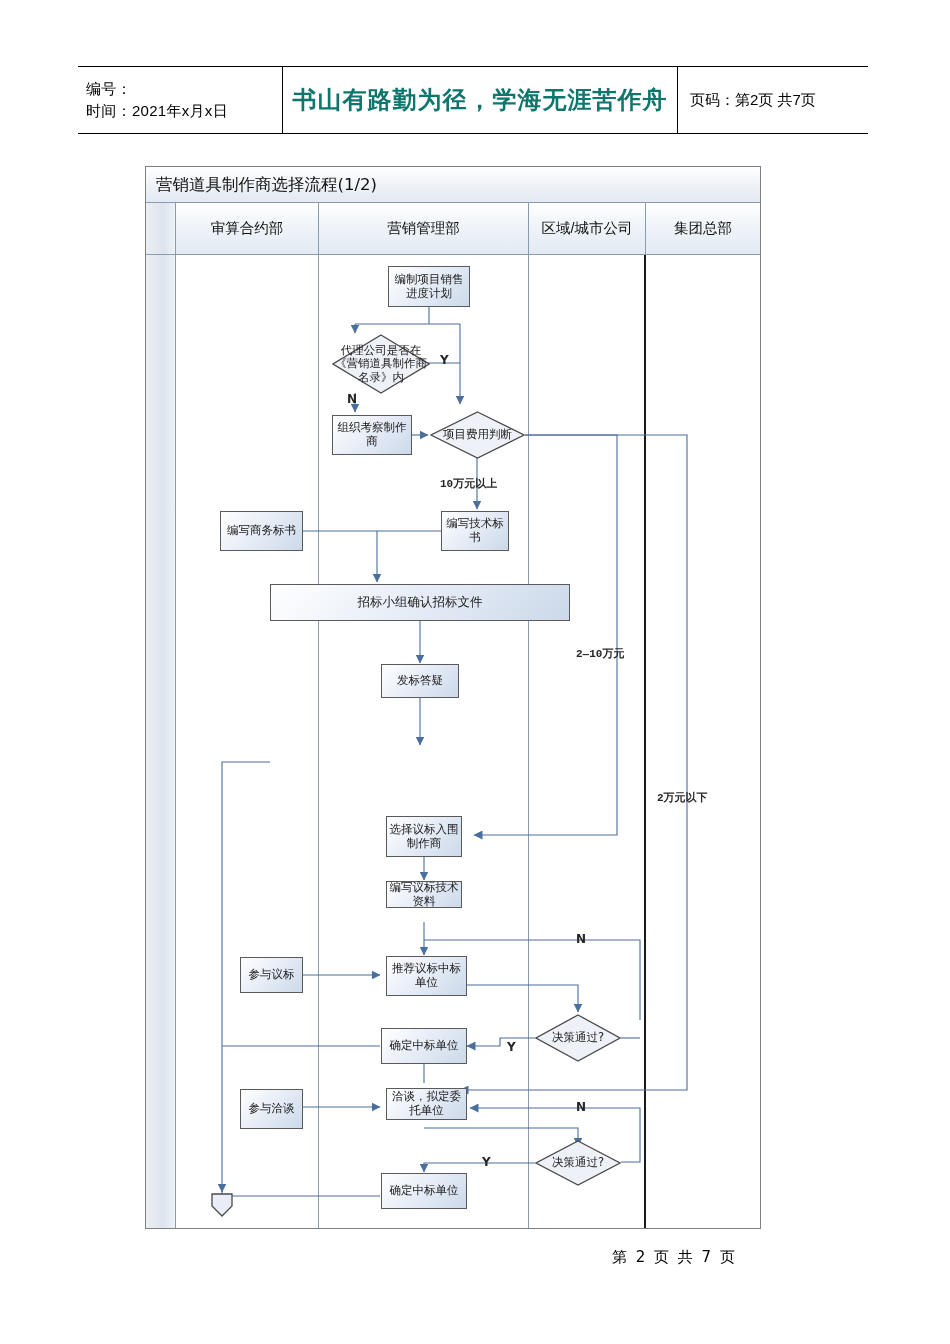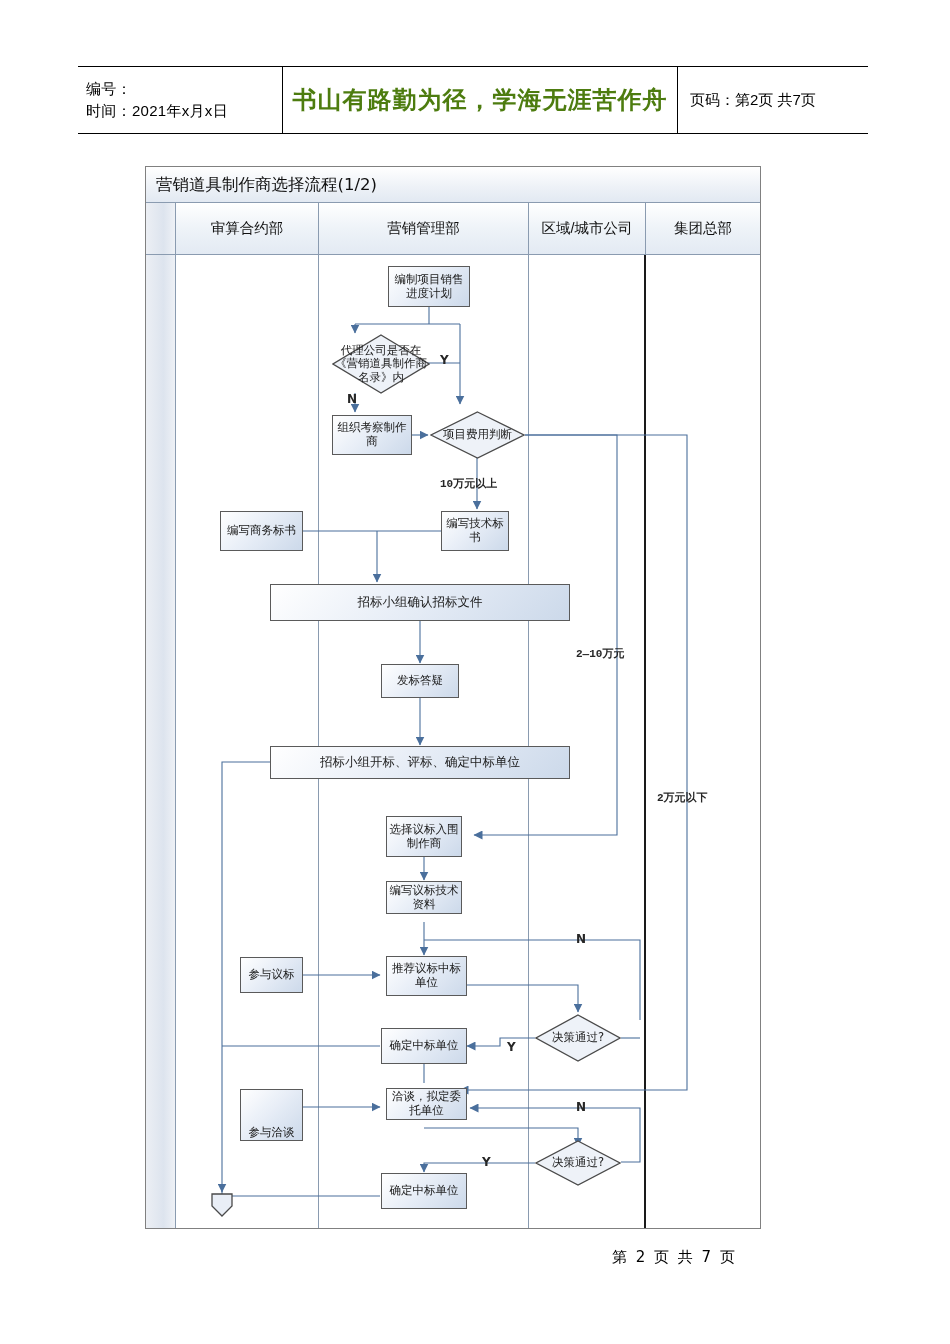--- a/index.html
+++ b/index.html
@@ -6,21 +6,21 @@
   body{width:950px;height:1344px;font-family:"Liberation Sans","DejaVu Sans",sans-serif;color:#000;}
   .page{position:relative;width:950px;height:1344px;overflow:hidden;}
 
   
   .hdr{position:absolute;left:78px;top:66px;width:790px;height:66px;
        border-top:1.6px solid #000;border-bottom:1.6px solid #000;display:flex;}
   .hdr-cell{display:flex;flex-direction:column;justify-content:center;box-sizing:border-box;}
   .hdr-left{width:205px;padding-left:8px;border-right:1.2px solid #000;}
   .hdr-left div{font-size:15px;line-height:1.5;letter-spacing:.3px;}
   .hdr-mid{flex:1;align-items:center;justify-content:center;border-right:1.2px solid #000;}
-  .hdr-mid span{color:#4d7c0f;font-size:24px;font-weight:bold;font-family:"DejaVu Serif","Liberation Serif",serif;letter-spacing:1px;}
+  .hdr-mid span{color:#0f766e;font-size:24px;font-weight:bold;font-family:"DejaVu Serif","Liberation Serif",serif;letter-spacing:1px;}
   .hdr-right{width:190px;padding-left:12px;}
   .hdr-right span{font-size:15px;}
 
   
   .fc{position:absolute;left:145px;top:166px;width:616px;height:1063px;
       border:1.2px solid #808080;box-sizing:border-box;background:#fff;}
   .fc-title{position:absolute;left:0;top:0;width:100%;height:36px;box-sizing:border-box;
       border-bottom:1.2px solid #8a9bb0;
       background:linear-gradient(180deg,#ffffff 0%,#eef2f7 55%,#e2e9f2 100%);
       display:flex;align-items:center;padding-left:10px;}
@@ -198,29 +198,26 @@
   </div>
 
   <div class="node wide" style="left:270px;top:584px;width:300px;height:37px;">
     <span>招标小组确认招标文件</span>
   </div>
 
   <div class="node" style="left:381px;top:664px;width:78px;height:34px;">
     <span>发标答疑</span>
   </div>
 
-  <div class="node wide" style="left:270px;top:746px;width:300px;height:33px;">
-    <span>招标小组开标、评标、确定中标单位</span>
-  </div>
 
   <div class="node" style="left:386px;top:816px;width:76px;height:41px;">
     <span>选择议标入围制作商</span>
   </div>
 
-  <div class="node" style="left:386px;top:881px;width:76px;height:33px;">
+  <div class="node" style="left:386px;top:881px;width:76px;height:27px;">
     <span>编写议标技术资料</span>
   </div>
 
   <div class="node" style="left:240px;top:957px;width:63px;height:36px;">
     <span>参与议标</span>
   </div>
 
   <div class="node" style="left:386px;top:956px;width:81px;height:40px;">
     <span>推荐议标中标单位</span>
   </div>
@@ -229,21 +226,21 @@
     <svg width="86" height="48" style="position:absolute;left:0;top:0;">
       <polygon points="43,1 85,24 43,47 1,24" fill="#eef2f8" stroke="#4a4a4a" stroke-width="1.3"></polygon>
     </svg>
     <span class="dlabel" style="width:80px;">决策通过?</span>
   </div>
 
   <div class="node" style="left:381px;top:1028px;width:86px;height:36px;">
     <span>确定中标单位</span>
   </div>
 
-  <div class="node" style="left:240px;top:1089px;width:63px;height:52px;align-items:flex-end;">
+  <div class="node" style="left:240px;top:1089px;width:63px;height:40px;">
     <span>参与洽谈</span>
   </div>
 
   <div class="node" style="left:386px;top:1088px;width:81px;height:32px;">
     <span>洽谈，拟定委托单位</span>
   </div>
 
   <div class="diamond" style="left:535px;top:1140px;width:86px;height:46px;">
     <svg width="86" height="46" style="position:absolute;left:0;top:0;">
       <polygon points="43,1 85,23 43,45 1,23" fill="#eef2f8" stroke="#4a4a4a" stroke-width="1.3"></polygon>

